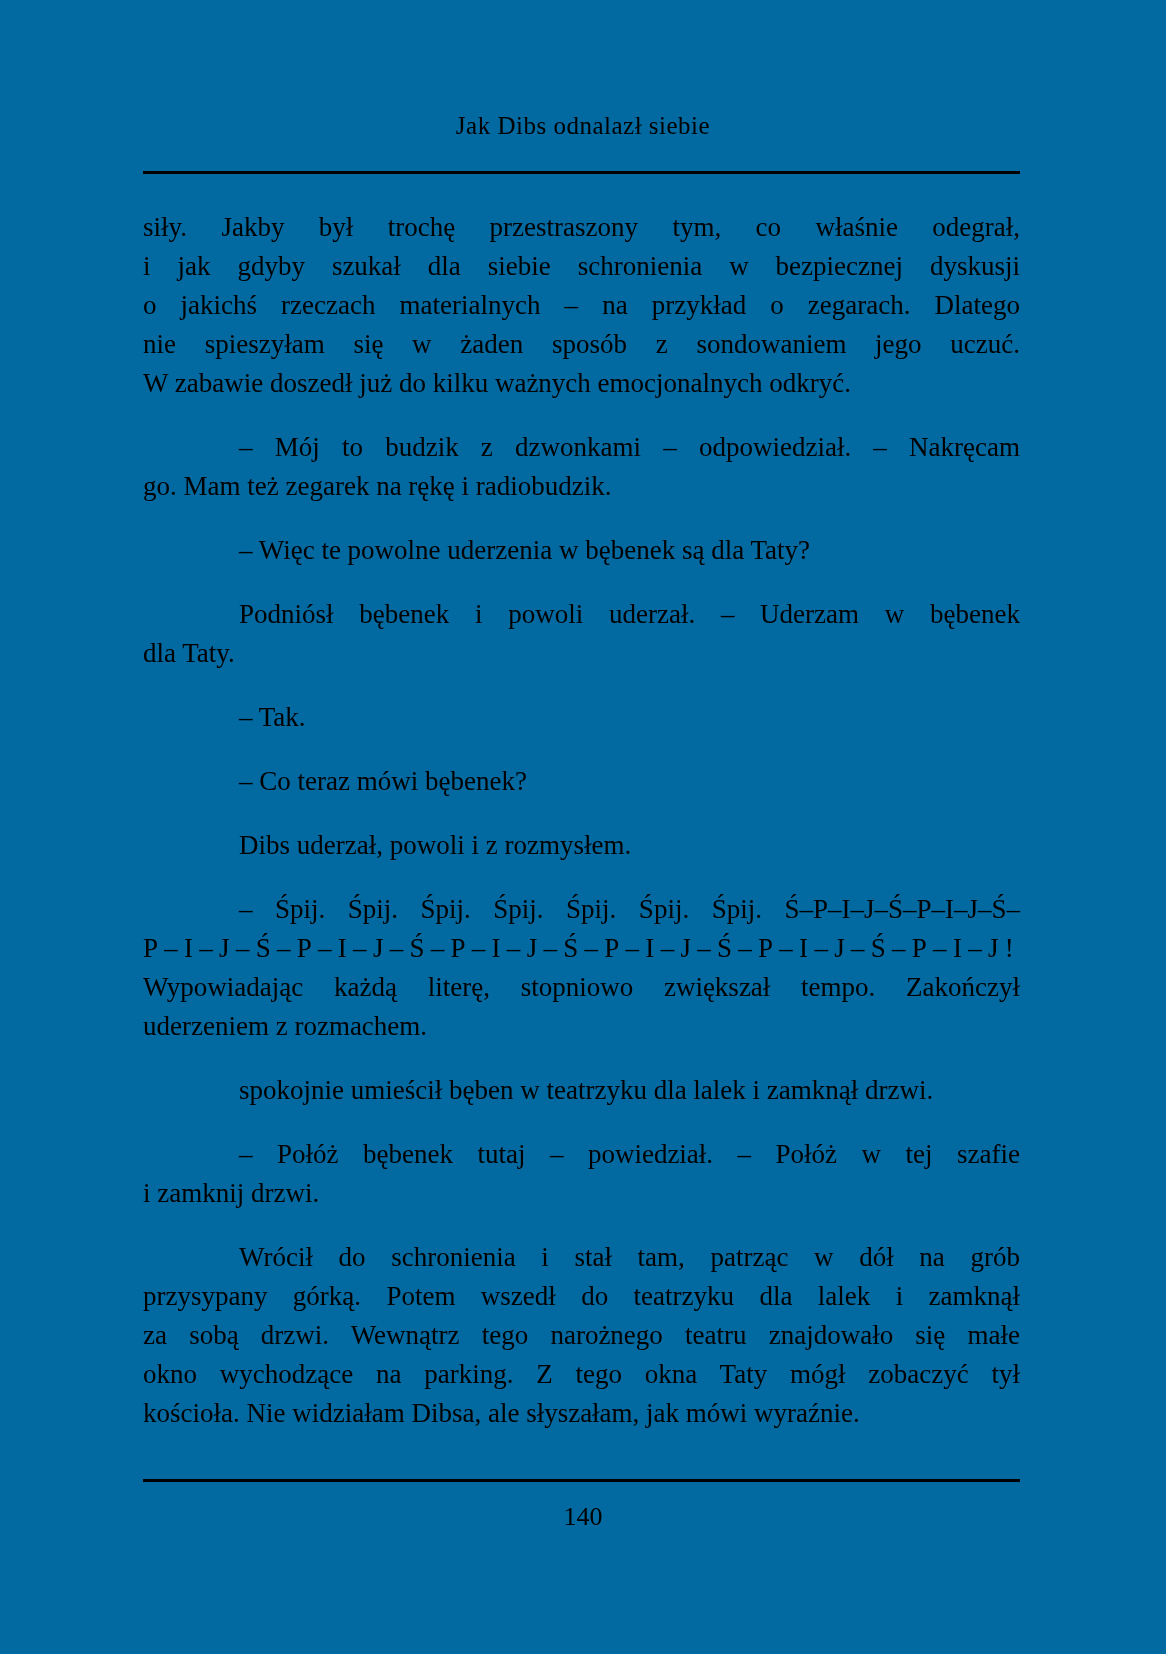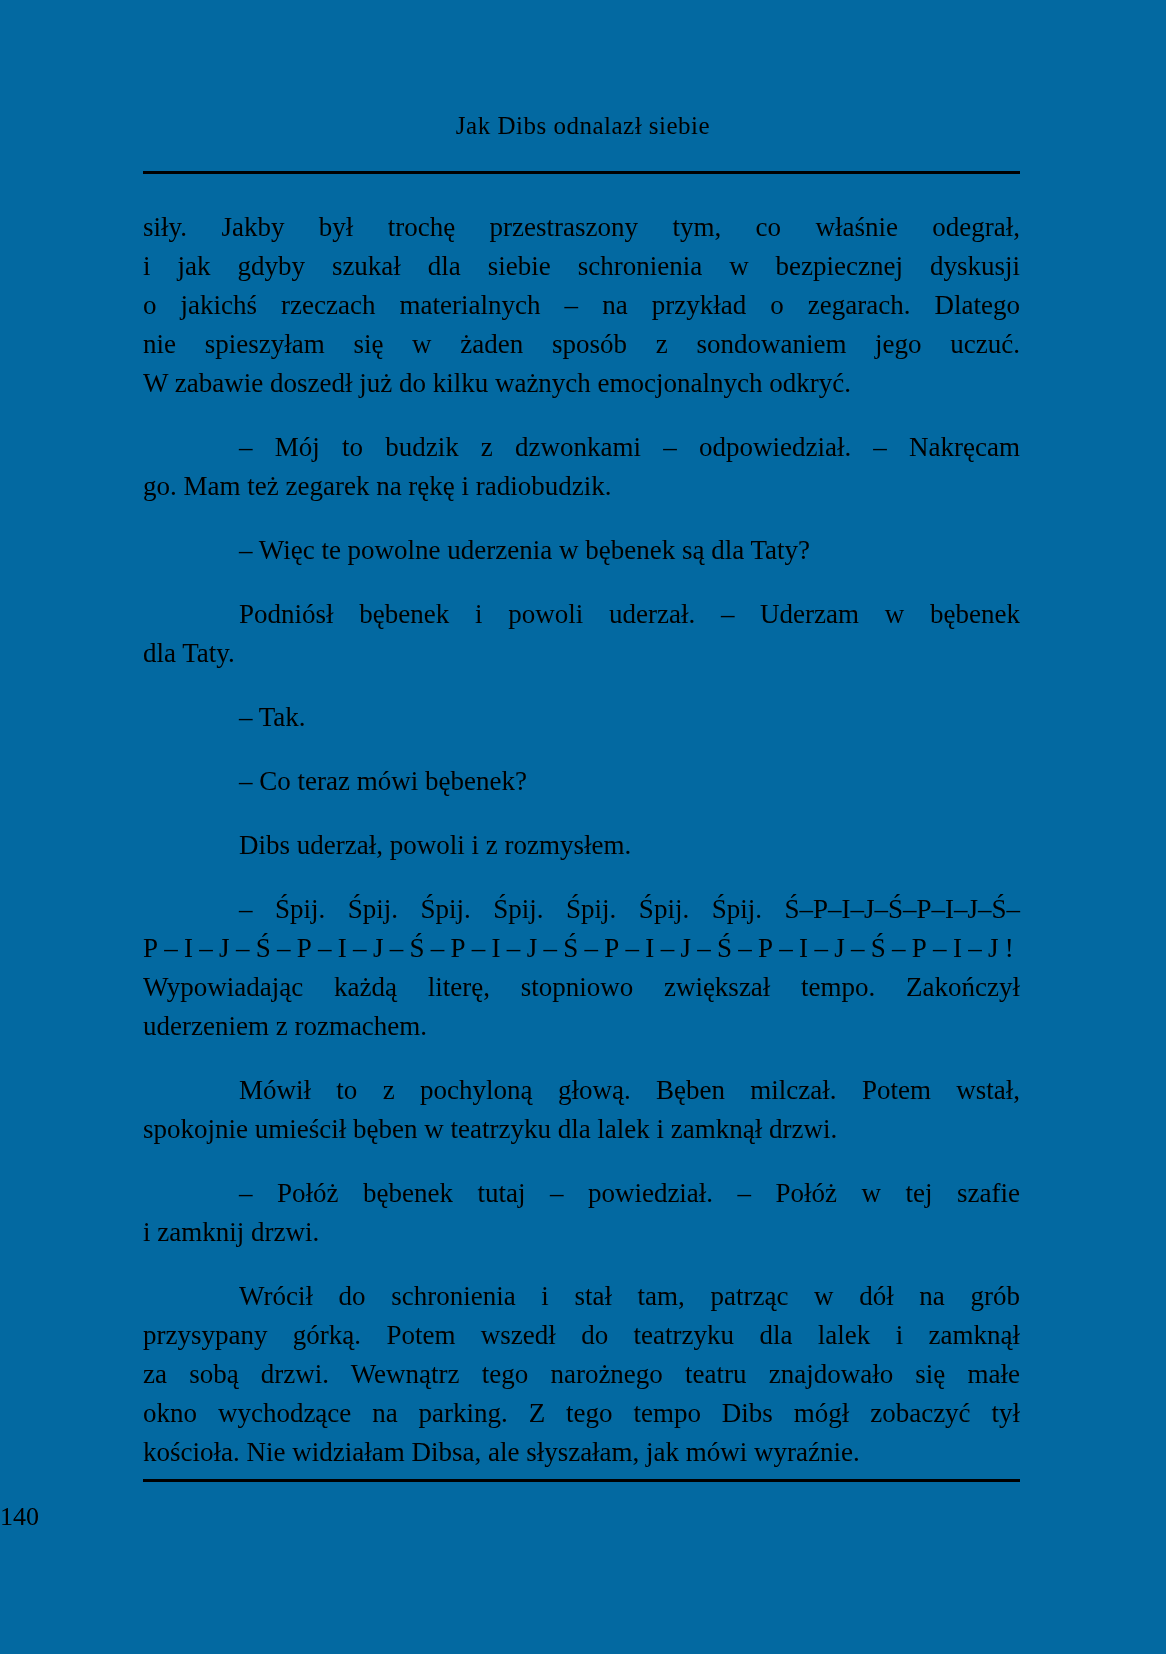--- a/index.html
+++ b/index.html
@@ -58,20 +58,21 @@
     text-align-last: left;
   }
   .paragraph.indent .line:first-child {
     text-indent: 96px;
   }
   .page-footer {
     position: absolute;
     top: 1502px;
     left: 0;
     width: 100%;
+    text-align: center;
     font-size: 26px;
   }
 </style>
 </head>
 <body>
 
 <div class="page">
   <div class="running-header">Jak Dibs odnalazł siebie</div>
 
   <div class="rule rule-top"></div>
@@ -104,32 +105,31 @@
       <div class="paragraph indent">
         <div class="line last">Dibs uderzał, powoli i z rozmysłem.</div>
       </div>
       <div class="paragraph indent">
         <div class="line just">– Śpij. Śpij. Śpij. Śpij. Śpij. Śpij. Śpij. Ś–P–I–J–Ś–P–I–J–Ś–</div>
         <div class="line just"><span style="white-space: nowrap; letter-spacing: 6.27887px;">P–I–J–Ś–P–I–J–Ś–P–I–J–Ś–P–I–J–Ś–P–I–J–Ś–P–I–J!</span></div>
         <div class="line just">Wypowiadając każdą literę, stopniowo zwiększał tempo. Zakończył</div>
         <div class="line last">uderzeniem z rozmachem.</div>
       </div>
       <div class="paragraph indent">
-        <div class="line just">Mówił to z pochyloną głową. Bęben milczał. Potem wstał,</div>
         <div class="line last">spokojnie umieścił bęben w teatrzyku dla lalek i zamknął drzwi.</div>
       </div>
       <div class="paragraph indent">
         <div class="line just">– Połóż bębenek tutaj – powiedział. – Połóż w tej szafie</div>
         <div class="line last">i zamknij drzwi.</div>
       </div>
       <div class="paragraph indent">
         <div class="line just">Wrócił do schronienia i stał tam, patrząc w dół na grób</div>
         <div class="line just">przysypany górką. Potem wszedł do teatrzyku dla lalek i zamknął</div>
         <div class="line just">za sobą drzwi. Wewnątrz tego narożnego teatru znajdowało się małe</div>
-        <div class="line just">okno wychodzące na parking. Z tego tempo Dibs mógł zobaczyć tył</div>
+        <div class="line just">okno wychodzące na parking. Z tego okna Taty mógł zobaczyć tył</div>
         <div class="line last">kościoła. Nie widziałam Dibsa, ale słyszałam, jak mówi wyraźnie.</div>
       </div>
     </main>
 
   <div class="rule rule-bottom"></div>
 
   <div class="page-footer">140</div>
 </div>
 
 </body></html>

